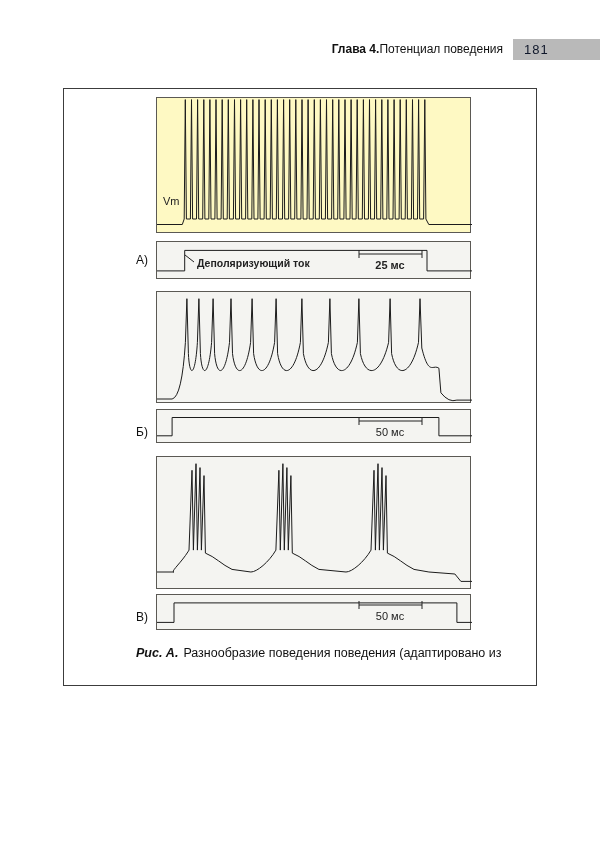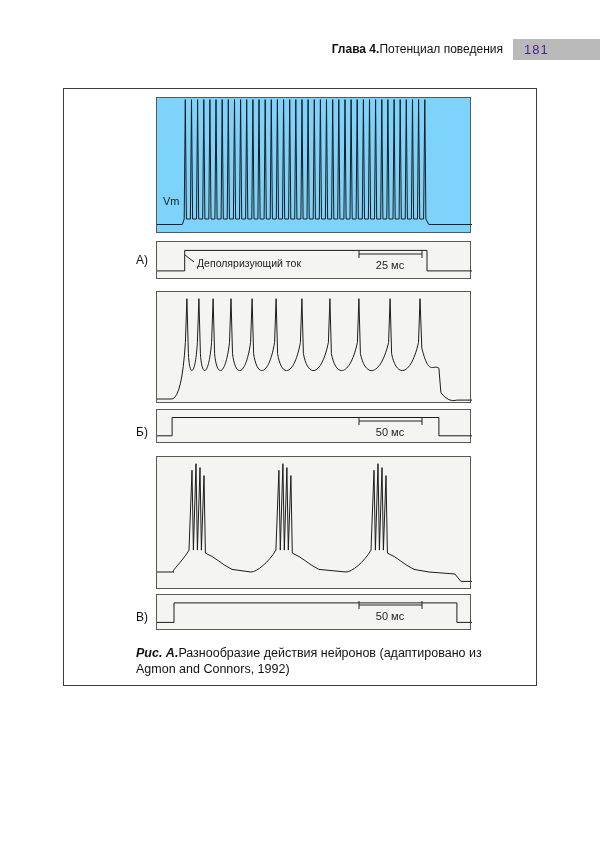--- a/index.html
+++ b/index.html
@@ -4,21 +4,21 @@
 <style>
   * { margin:0; padding:0; box-sizing:border-box; }
   html,body { width:600px; height:858px; }
   body { background:#ffffff; font-family:"Liberation Sans", sans-serif; position:relative; overflow:hidden; }
 
   .page { position:absolute; inset:0; background:#ffffff; }
 
   .header-line { position:absolute; top:42px; right:97px; font-size:12px; color:#111; white-space:nowrap; }
   .header-chapter { font-weight:bold; }
   .page-band { position:absolute; top:39px; right:0; width:87px; height:21px; background:#b9b9b9;
-               display:flex; align-items:center; padding-left:11px; font-size:13px; color:#4c1d95; letter-spacing:1px; }
+               display:flex; align-items:center; padding-left:11px; font-size:13px; color:#0f172a; letter-spacing:1px; }
 
   .figure-box { position:absolute; left:63px; top:88px; width:474px; height:598px;
                 border:1px solid #3c3c3c; background:#fff; }
 
   .trace-box { position:absolute; left:92px; width:315px; background:#f4f4f1; border:1px solid #5b5954; }
   .trace-box svg { display:block; }
   #box-vA { top:8px;   height:136px; }
   #box-cA { top:152px; height:38px; }
   #box-vB { top:202px; height:112px; }
   #box-cB { top:320px; height:34px; }
@@ -31,44 +31,44 @@
   .svg-small { font-size:10.5px; }
   .svg-vm { font-size:11px; }
   .sb-label { font-size:11px; }
 
   .panel-label { position:absolute; left:72px; font-size:12px; color:#111; }
   #lbl-A { top:164px; }
   #lbl-B { top:336px; }
   #lbl-C { top:521px; }
 
   .caption { position:absolute; left:72px; top:556px; width:402px; font-size:12.5px; line-height:1.3; color:#111; }
-  .cap-prefix { font-weight:bold; font-style:italic; }
+  .cap-prefix { font-weight:bold; font-style:italic; margin-right:5px; }
 </style>
 </head>
 <body>
 
 <div class="page">
 
   <div class="header-line">
     <span class="header-chapter">Глава 4.</span><span>Потенциал поведения</span>
   </div>
   <div class="page-band" style="background: rgb(185, 185, 185);">
     <span>181</span>
   </div>
 
   <div class="figure-box">
 
-    <div class="trace-box" id="box-vA" style="background: #7dd3fc;">
+    <div class="trace-box" id="box-vA" style="background: #fef9c3;">
       <svg width="315" height="136">
         <path id="path-vA" class="trace" d="M0 126.5 L25.3 126.5 L27.2 121.0 L28.3 1.6 L29.4 121.0 L33.4 121.0 L34.5 1.6 L35.6 121.0 L39.5 121.0 L40.6 1.6 L41.7 121.0 L45.7 121.0 L46.8 1.6 L47.9 121.0 L51.8 121.0 L52.9 1.6 L54.0 121.0 L57.9 121.0 L59.0 1.6 L60.1 121.0 L64.1 121.0 L65.2 1.6 L66.3 121.0 L70.2 121.0 L71.3 1.6 L72.4 121.0 L76.4 121.0 L77.5 1.6 L78.6 121.0 L82.5 121.0 L83.6 1.6 L84.7 121.0 L88.6 121.0 L89.7 1.6 L90.8 121.0 L94.8 121.0 L95.9 1.6 L97.0 121.0 L100.9 121.0 L102.0 1.6 L103.1 121.0 L107.1 121.0 L108.2 1.6 L109.3 121.0 L113.2 121.0 L114.3 1.6 L115.4 121.0 L119.3 121.0 L120.4 1.6 L121.5 121.0 L125.5 121.0 L126.6 1.6 L127.7 121.0 L131.6 121.0 L132.7 1.6 L133.8 121.0 L137.7 121.0 L138.8 1.6 L139.9 121.0 L143.9 121.0 L145.0 1.6 L146.1 121.0 L150.0 121.0 L151.1 1.6 L152.2 121.0 L156.2 121.0 L157.3 1.6 L158.4 121.0 L162.3 121.0 L163.4 1.6 L164.5 121.0 L168.4 121.0 L169.5 1.6 L170.6 121.0 L174.6 121.0 L175.7 1.6 L176.8 121.0 L180.7 121.0 L181.8 1.6 L182.9 121.0 L186.9 121.0 L188.0 1.6 L189.1 121.0 L193.0 121.0 L194.1 1.6 L195.2 121.0 L199.1 121.0 L200.2 1.6 L201.3 121.0 L205.3 121.0 L206.4 1.6 L207.5 121.0 L211.4 121.0 L212.5 1.6 L213.6 121.0 L217.5 121.0 L218.6 1.6 L219.7 121.0 L223.7 121.0 L224.8 1.6 L225.9 121.0 L229.8 121.0 L230.9 1.6 L232.0 121.0 L236.0 121.0 L237.1 1.6 L238.2 121.0 L242.1 121.0 L243.2 1.6 L244.3 121.0 L248.2 121.0 L249.3 1.6 L250.4 121.0 L254.4 121.0 L255.5 1.6 L256.6 121.0 L260.5 121.0 L261.6 1.6 L262.7 121.0 L266.6 121.0 L267.8 1.6 L268.9 121.0 L271.8 126.5 L315 126.5" style="stroke: rgb(28, 28, 28);"></path>
         <text class="svg-vm" x="6" y="107">Vm</text>
       </svg>
     </div>
 
-    <div class="trace-box" id="box-cA" style="background: rgb(244, 244, 241);">
+    <div class="trace-box" id="box-cA" style="background: rgb(244, 244, 241); font-weight: bold;">
       <svg width="315" height="38">
         <path id="path-cA" class="trace" d="M0 28.9 L27.7 28.9 L27.7 8.4 L270.0 8.4 L270.0 28.9 L315 28.9" style="stroke: rgb(28, 28, 28);"></path>
         <line class="sb" x1="28" y1="13" x2="37" y2="20"></line>
         <text class="svg-small" x="40" y="25">Деполяризующий ток</text>
         <g>
           <line class="sb" x1="202" y1="12" x2="265" y2="12"></line>
           <line class="sb" x1="202" y1="8" x2="202" y2="16"></line>
           <line class="sb" x1="265" y1="8" x2="265" y2="16"></line>
           <text class="sb-label" x="233" y="27" text-anchor="middle">25 мс</text>
         </g>
@@ -108,18 +108,17 @@
           <line class="sb" x1="202" y1="10" x2="265" y2="10"></line>
           <line class="sb" x1="202" y1="6" x2="202" y2="14"></line>
           <line class="sb" x1="265" y1="6" x2="265" y2="14"></line>
           <text class="sb-label" x="233" y="25" text-anchor="middle">50 мс</text>
         </g>
       </svg>
     </div>
     <div class="panel-label" id="lbl-C">В)</div>
 
     <div class="caption">
-      <span class="cap-prefix">Рис. А.</span><span>Разнообразие действия нейронов (адаптировано из</span><br>
-      <span>Agmon and Connors, 1992)</span>
+      <span class="cap-prefix">Рис. А.</span><span>Разнообразие поведения поведения (адаптировано из</span><br>
     </div>
 
   </div>
 </div>
 
 </body></html>

